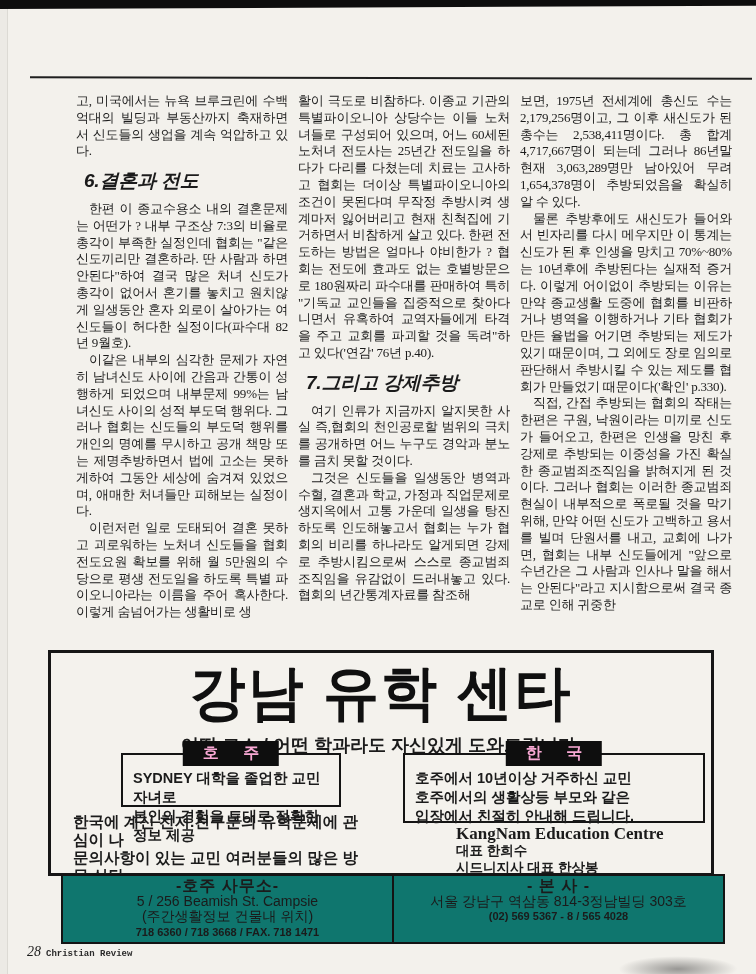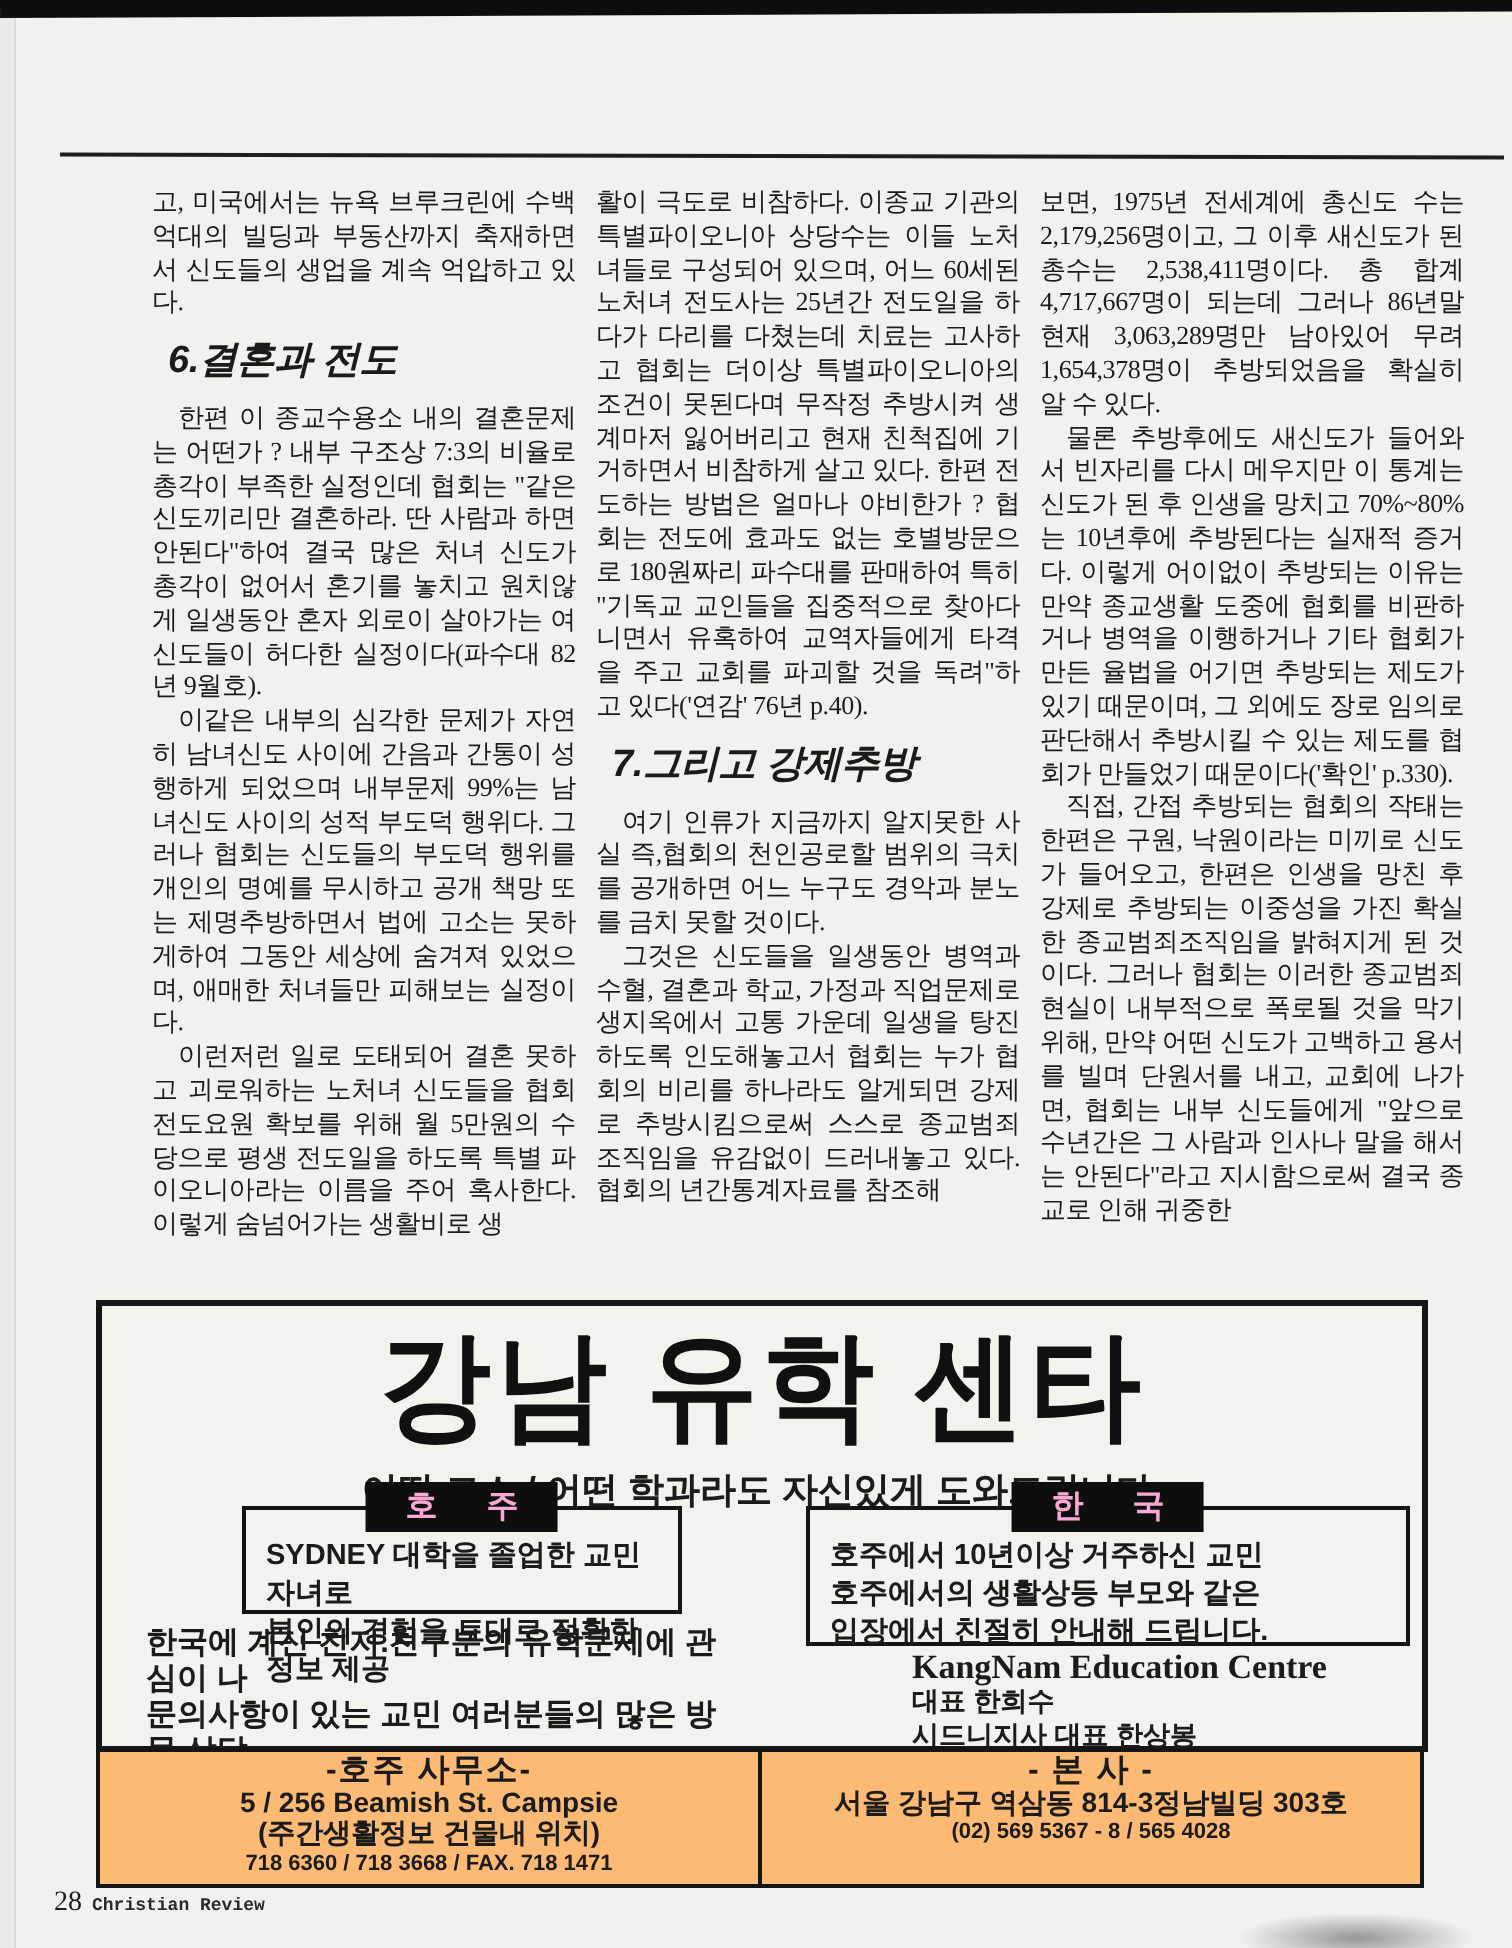--- a/index.html
+++ b/index.html
@@ -21,29 +21,29 @@
   .mini-box{position:absolute;border:2px solid #141414;font-family:"Liberation Sans",sans-serif;font-weight:bold;}
   .aus-box{left:70px;top:100px;width:216px;height:50px;}
   .kor-box{left:352px;top:100px;width:298px;height:66px;}
   .mini-tag{position:absolute;top:-14px;left:50%;transform:translateX(-50%);background:#0e0e0e;color:#f9a8d4;font-size:16px;letter-spacing:10px;padding:2px 10px 2px 20px;white-space:nowrap;font-family:"Liberation Sans",sans-serif;font-weight:bold;}
   .mini-lines{margin:14px 8px 0 10px;font-size:14.5px;line-height:19px;}
   .invite{position:absolute;left:22px;top:160px;width:300px;font-family:"Liberation Sans",sans-serif;font-weight:bold;font-size:15.5px;line-height:18px;}
   .kangnam{position:absolute;left:405px;top:172px;line-height:17px;}
   .kn-name{font-family:"Liberation Serif",serif;font-weight:bold;font-size:17px;}
   .kn-line{font-family:"Liberation Sans",sans-serif;font-weight:bold;font-size:13.5px;}
   
-  .addr-strip{position:absolute;left:48px;top:874px;width:660px;height:66px;border:2.5px solid #141414;display:flex;background:#fdba74;}
+  .addr-strip{position:absolute;left:61px;top:874px;width:660px;height:66px;border:2.5px solid #141414;display:flex;background:#0f766e;}
   .addr-cell{flex:1 1 0;text-align:center;padding-top:2px;font-family:"Liberation Sans",sans-serif;line-height:15.5px;}
   .addr-cell.right{border-left:2.5px solid #141414;}
   .addr-title{font-size:16px;font-weight:bold;letter-spacing:1px;}
-  .addr-line{font-size:14px;font-weight:bold;}
+  .addr-line{font-size:14px;font-weight:normal;}
   .addr-phone{font-size:11px;font-weight:bold;}
   
   .footer{position:absolute;left:27px;top:944px;display:flex;align-items:baseline;gap:5px;}
-  .page-num{font-size:14px;font-family:"Liberation Serif",serif;}
+  .page-num{font-size:14px;font-style:italic;font-family:"Liberation Serif",serif;}
   .mag-name{font-size:9px;font-weight:bold;font-family:Liberation Mono, monospace;color:#2a2a2a;}
   .scan-blot{position:absolute;left:618px;top:956px;width:120px;height:26px;background:radial-gradient(ellipse at center,rgba(40,40,40,0.45),rgba(40,40,40,0) 70%);border-radius:50%;}
 </style>
 </head>
 <body>
 
 <div class="page">
   <div class="scan-left"></div>
   <div class="scan-top"></div>
   <div class="head-rule"></div>

